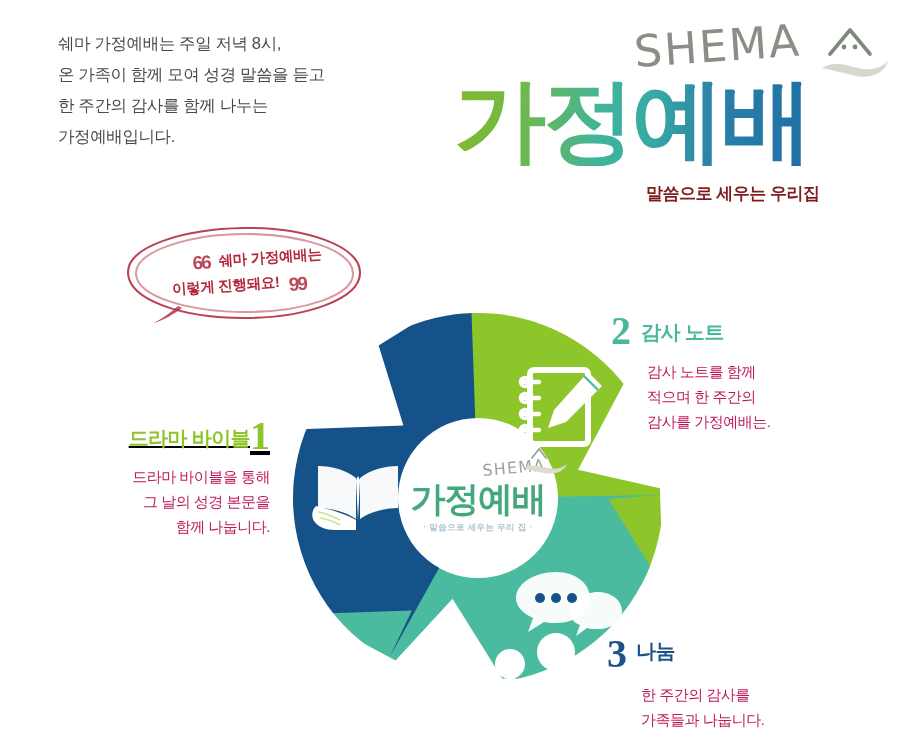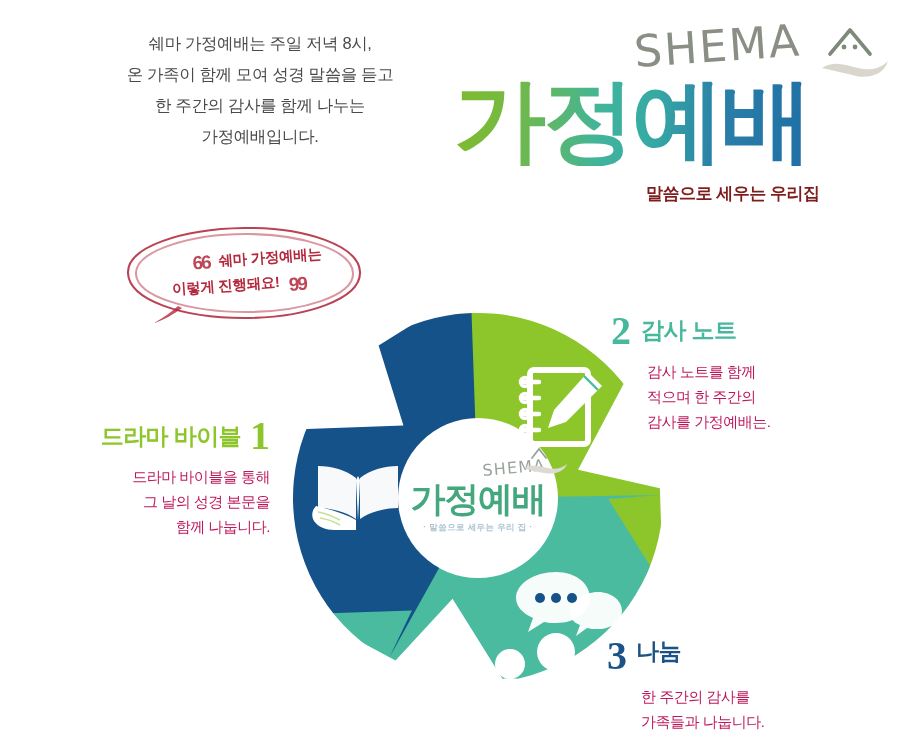--- a/index.html
+++ b/index.html
@@ -7,24 +7,23 @@
     width:903px;height:751px;
     background:#ffffff;
     font-family:"Liberation Sans","DejaVu Sans",sans-serif;
     position:relative;overflow:hidden;
     -webkit-font-smoothing:antialiased;
   }
   .stage{position:absolute;inset:0;}
 
   
   #intro{
-    position:absolute;left:70px;top:28px;width:380px;
+    position:absolute;left:58px;top:28px;width:380px;
     font-size:16.5px;line-height:31px;color:#4a4a4a;
     letter-spacing:-0.4px;
-    text-align:center;
   }
 
   
   #logo-main{position:absolute;left:440px;top:22px;width:430px;height:190px;}
   #logo-main .shema-wrap{
     position:absolute;left:196px;top:4px;width:230px;height:62px;
   }
   #logo-main .shema{
     font-size:44px;letter-spacing:2px;color:#8a8f86;
     font-family:"DejaVu Sans",sans-serif;font-weight:400;
@@ -64,28 +63,28 @@
   
   #wheel{position:absolute;left:288px;top:308px;width:380px;height:380px;}
 
   
   .step{position:absolute;}
   .step .head{display:flex;align-items:flex-end;white-space:nowrap;}
   .step .num{
     font-size:40px;font-weight:bold;line-height:0.92;
     font-family:"Liberation Serif","DejaVu Serif",serif;
   }
-  .step .title{font-size:23px;font-weight:bold;letter-spacing:-0.6px;}
+  .step .title{font-size:20px;font-weight:bold;letter-spacing:-0.6px;}
   .step .desc{
     font-size:15px;line-height:25px;color:#be185d;letter-spacing:-0.5px;
     margin-top:9px;
   }
 
   #step-1{left:58px;top:418px;width:212px;text-align:right;}
-  #step-1 .head{justify-content:flex-end;gap:9px;}
+  #step-1 .head{justify-content:flex-end;text-decoration:underline;}
   #step-1 .num,#step-1 .title{color:#8cc62a;}
   #step-1 .title{margin-bottom:3px;}
 
   #step-2{left:611px;top:313px;width:215px;}
   #step-2 .head{gap:10px;}
   #step-2 .num,#step-2 .title{color:#47b79d;}
   #step-2 .title{margin-bottom:4px;}
   #step-2 .desc{margin-left:36px;}
 
   #step-3{left:607px;top:636px;width:215px;}

